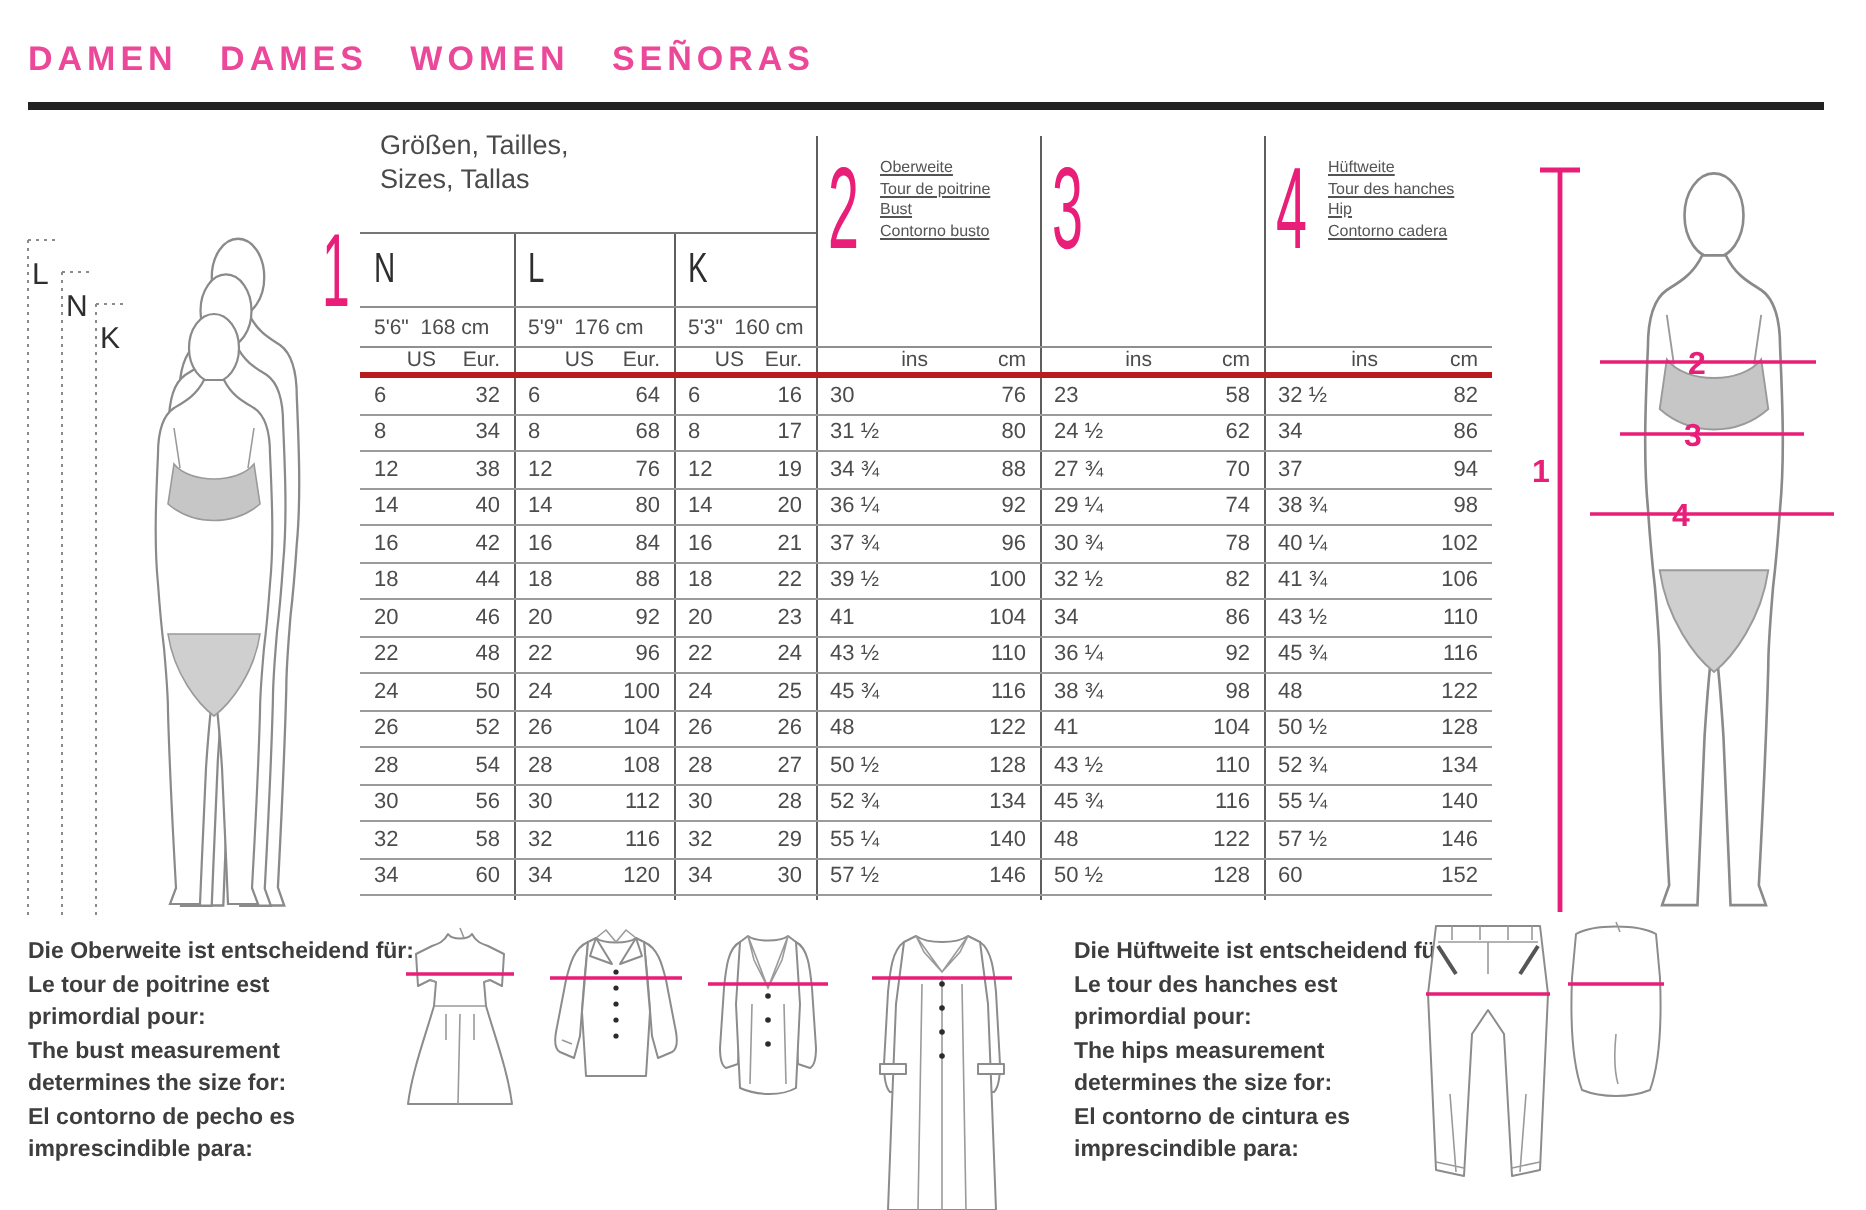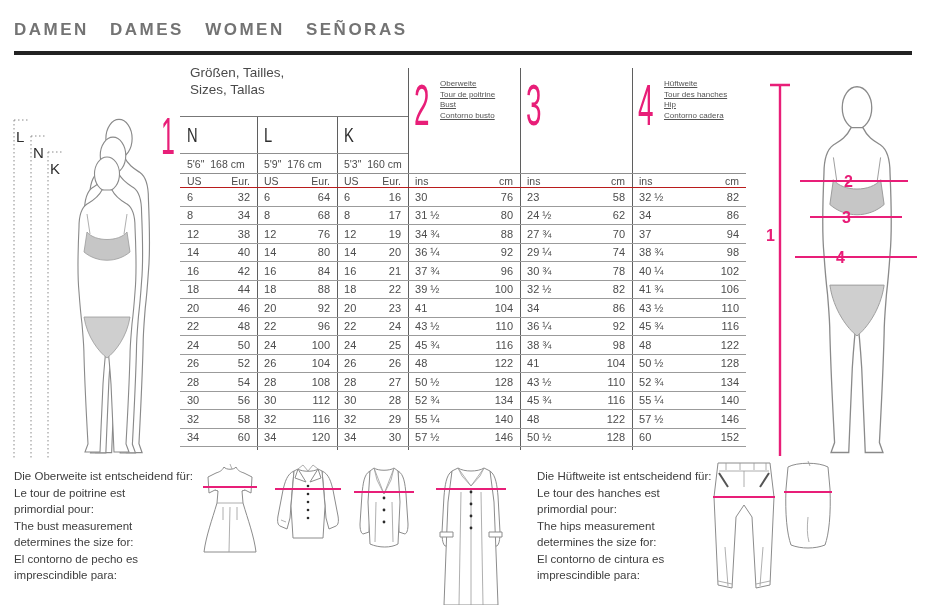--- a/index.html
+++ b/index.html
@@ -1,20 +1,20 @@
 <!DOCTYPE html>
 <html><head>
 <meta charset="utf-8">
 <style>
   html,body{margin:0;padding:0;background:#fff;}
   #page{position:relative;width:933px;height:605px;background:#fff;overflow:hidden;
         font-family:"Liberation Sans",sans-serif;color:#4c4c4c;}
   .abs{position:absolute;}
   
-  .title{left:14px;top:20px;font-size:17px;font-weight:bold;letter-spacing:2.5px;word-spacing:14px;color:#737373;}
+  .title{left:14px;top:20px;font-size:17px;font-weight:bold;letter-spacing:2.5px;word-spacing:14px;color:#ec4899;}
   .rule{left:14px;top:51px;width:898px;height:4px;background:#222;}
   
   .sizes-label{left:190px;top:64px;font-size:13.5px;line-height:17px;color:#4a4a4a;}
   
   .bignum{color:#e81e78;font-size:58px;line-height:1;font-weight:500;
           transform:scaleX(.48);transform-origin:left top;}
   .num1{left:161px;top:110px;font-size:52px;}
   .sectext{font-size:8px;line-height:10.5px;color:#545454;top:79px;text-decoration:underline;}
   
   .vline{position:absolute;width:1px;background:#5f5f5f;}
@@ -25,24 +25,24 @@
   .l{text-align:left;padding-left:7px !important;}
   .r{text-align:right;padding-right:7px !important;}
   tr.letters{height:37px;}
   tr.letters th.grp{border-top:1px solid #777;}
   tr.letters th{vertical-align:middle;}
   .biglet{display:inline-block;font-size:21px;color:#2e2e2e;transform:scaleX(.7);transform-origin:left center;}
   tr.heights{height:20px;}
   tr.heights th{border-top:1px solid #8f8f8f;border-bottom:1px solid #8f8f8f;font-size:10.5px;white-space:pre;}
   tr.heights th.nb{border-top:none;}
   tr.subh{height:14px;}
-  tr.subh th{border-bottom:1px solid #b91c1c;font-size:10.5px;}
+  tr.subh th{border-bottom:3px solid #b91c1c;font-size:10.5px;text-align:right;}
   #sizetable tbody td{height:17.5px;border-bottom:1px solid #9b9b9b;}
   
-  .note{font-size:11.5px;line-height:16.5px;font-weight:normal;color:#3d3d3d;}
+  .note{font-size:11.5px;line-height:16.5px;font-weight:bold;color:#3d3d3d;}
   .note-left{left:14px;top:468px;width:225px;}
   .note-right{left:537px;top:468px;width:210px;}
   svg{display:block;}
   .sk{fill:#fff;stroke:#8c8c8c;stroke-width:1;stroke-linejoin:round;}
   .ln{fill:none;stroke:#9a9a9a;stroke-width:.8;}
   .pink{stroke:#e81e78;stroke-width:1.8;fill:none;}
   .dot{fill:#2b2b2b;}
   .dash{fill:none;stroke:#8a8a8a;stroke-width:1;stroke-dasharray:1.5,2.5;}
   .figlab{font-size:15px;fill:#2e2e2e;font-family:"Liberation Sans",sans-serif;}
   .pinklab{font-size:16px;fill:#e81e78;font-weight:bold;font-family:"Liberation Sans",sans-serif;}

